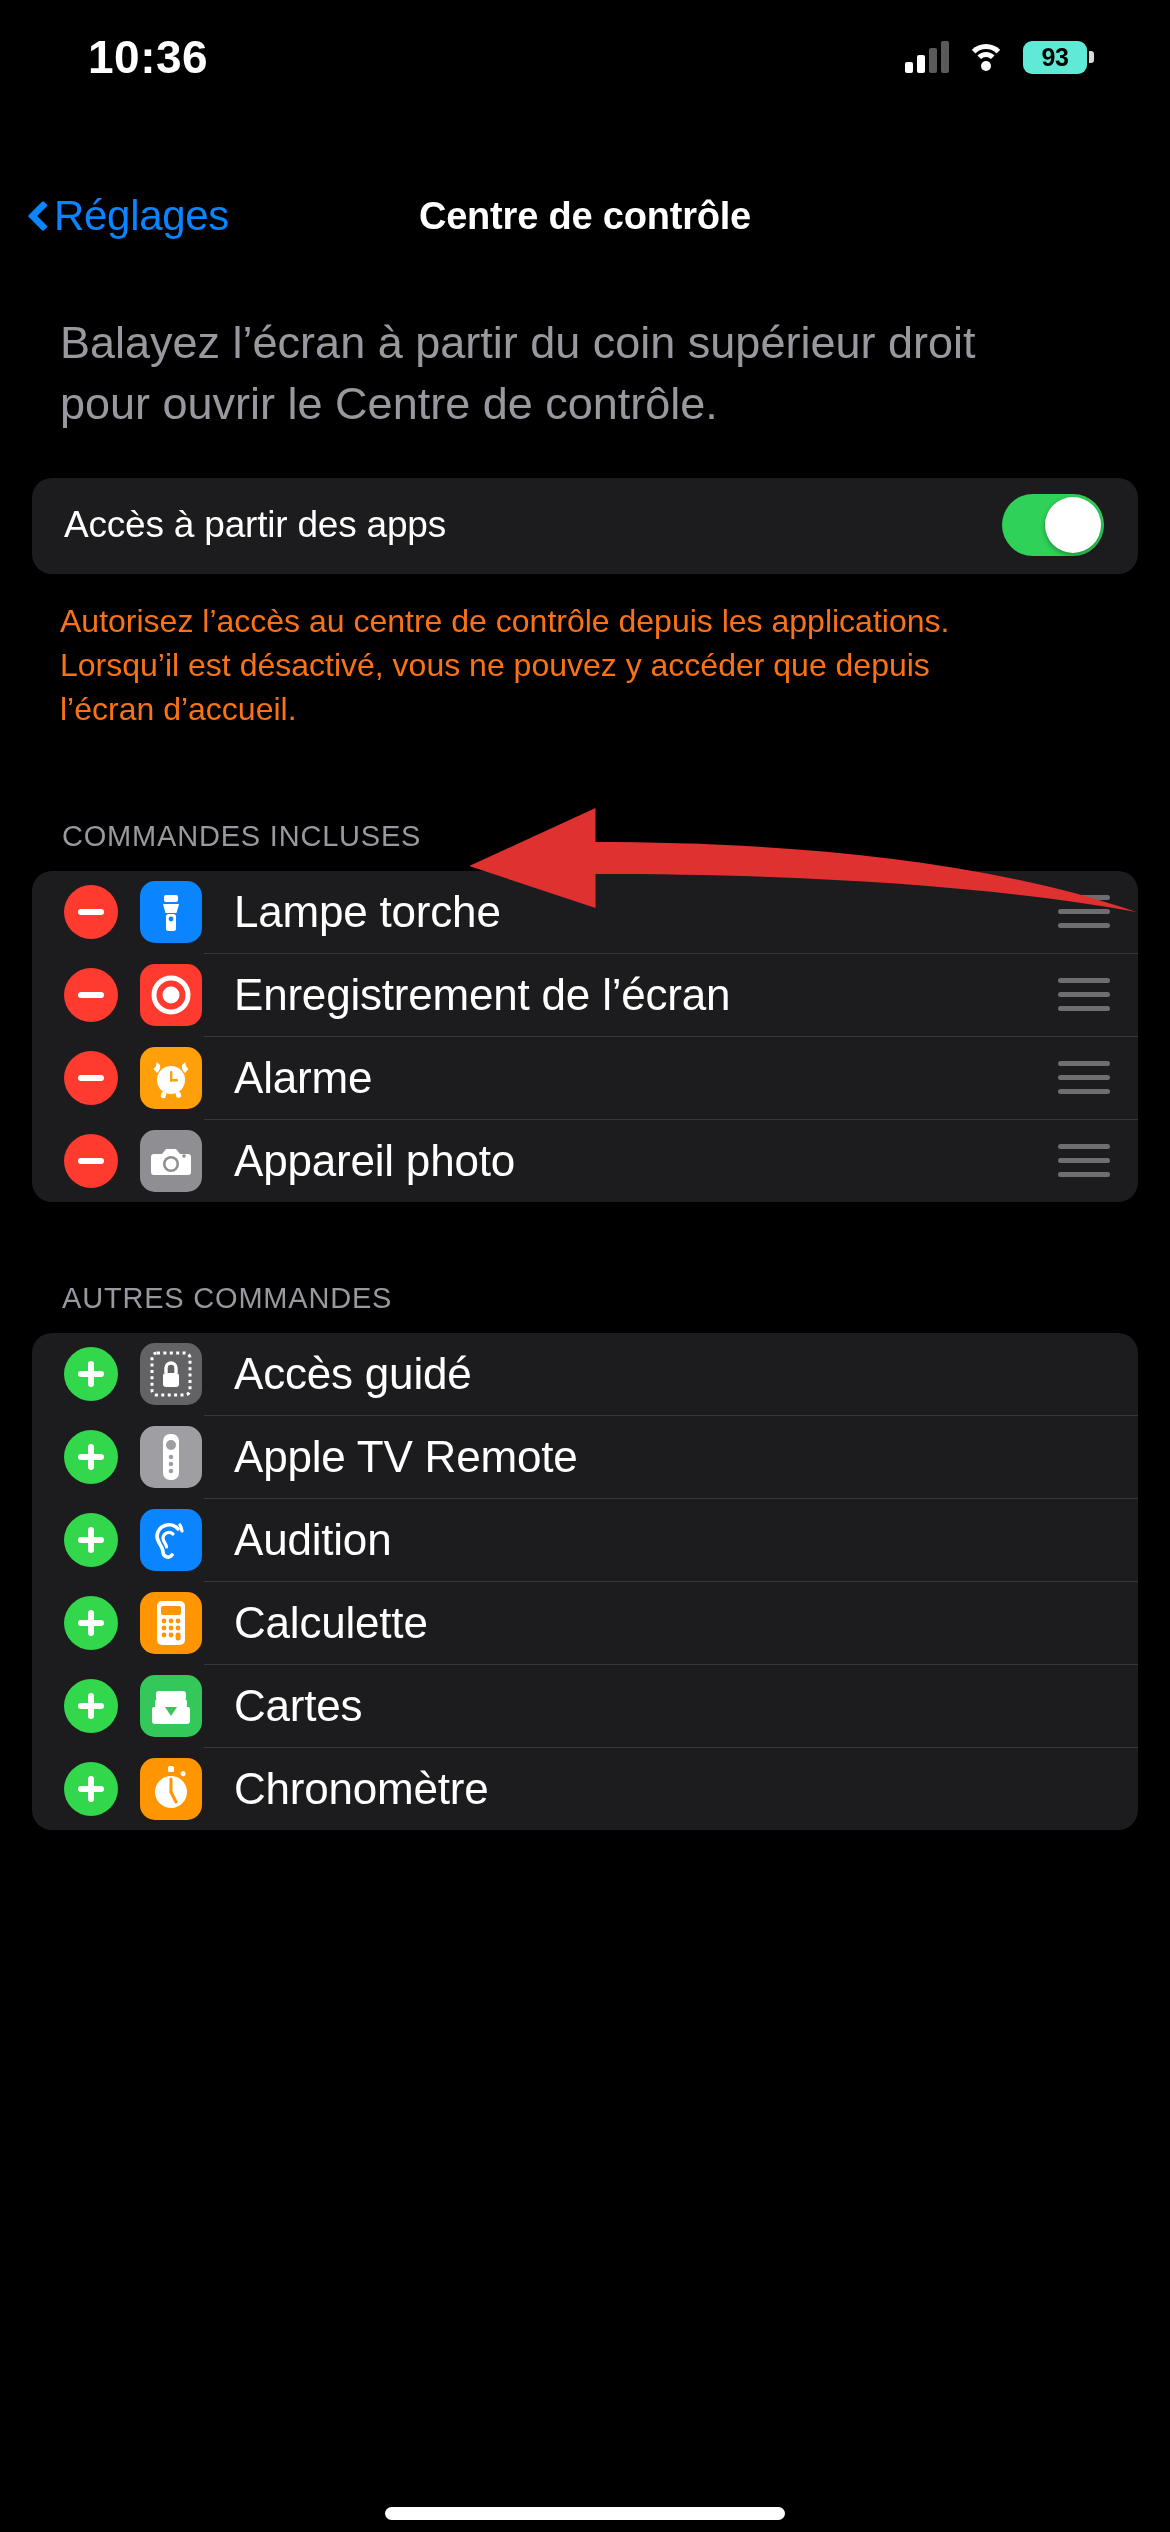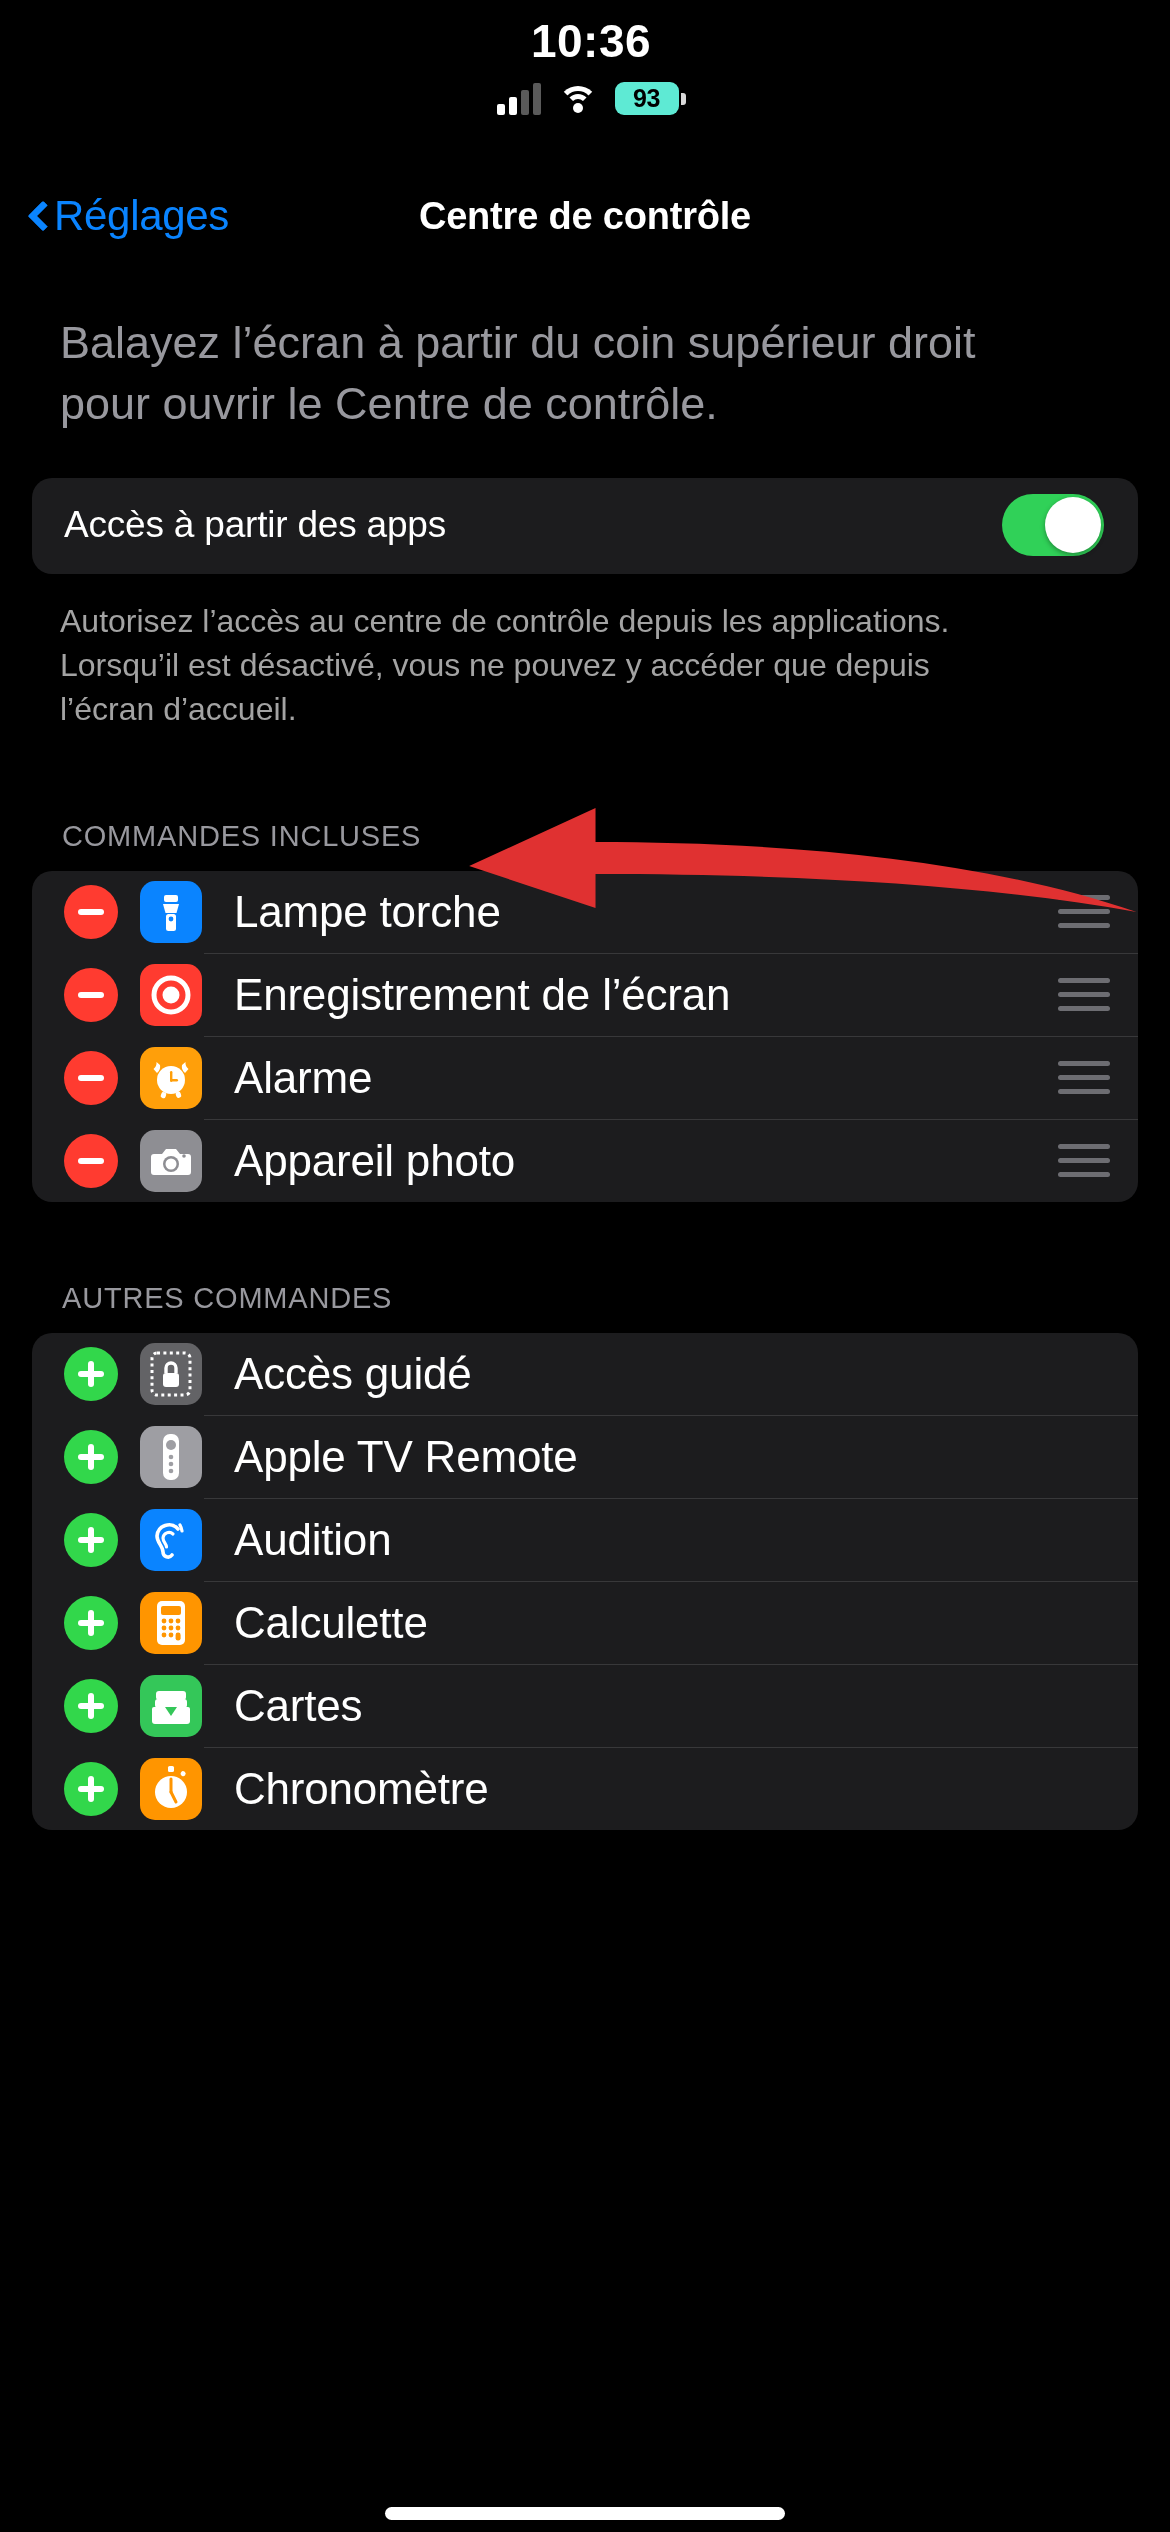--- a/index.html
+++ b/index.html
@@ -9,21 +9,20 @@
     font-family:"Liberation Sans", sans-serif;
     overflow:hidden;
   }
   .screen { position:relative; width:1170px; height:2532px; background:#000; }
 
   
   .statusbar {
     position:absolute; top:0; left:0; width:1170px; height:100px;
     display:flex; align-items:center; justify-content:space-between;
     padding:0 76px 0 88px;
-    flex-direction:column;
   }
   .sb-time {
     color:#fff; font-size:46px; font-weight:700; letter-spacing:0.5px;
     margin-top:14px;
   }
   .sb-right { display:flex; align-items:center; gap:17px; margin-top:14px; }
 
   .signal { display:flex; align-items:flex-end; gap:4px; height:32px; }
   .signal i { width:8px; border-radius:2px; display:block; background:#5a5a5a; }
   .signal i.on { background:#fff; }
@@ -70,21 +69,21 @@
     color:#fff; font-size:38px; font-weight:700; letter-spacing:-0.2px;
   }
 
   
   .content { position:absolute; top:270px; left:0; width:1170px; }
   .blurb {
     color:#98989E; font-size:45px; line-height:1.36;
     padding:42px 58px 0 60px; max-width:1060px;
   }
   .footnote {
-    color:#a3a3a3; font-size:32px; line-height:1.37;
+    color:#f97316; font-size:32px; line-height:1.37;
     padding:26px 58px 0 60px; max-width:1080px;
   }
   .sec-header {
     color:#98989E; font-size:29px; letter-spacing:0.8px;
     padding:0 16px 18px 62px; text-transform:uppercase;
   }
   .card {
     background:#1C1C1E; border-radius:20px; margin:0 32px;
     overflow:hidden;
   }

